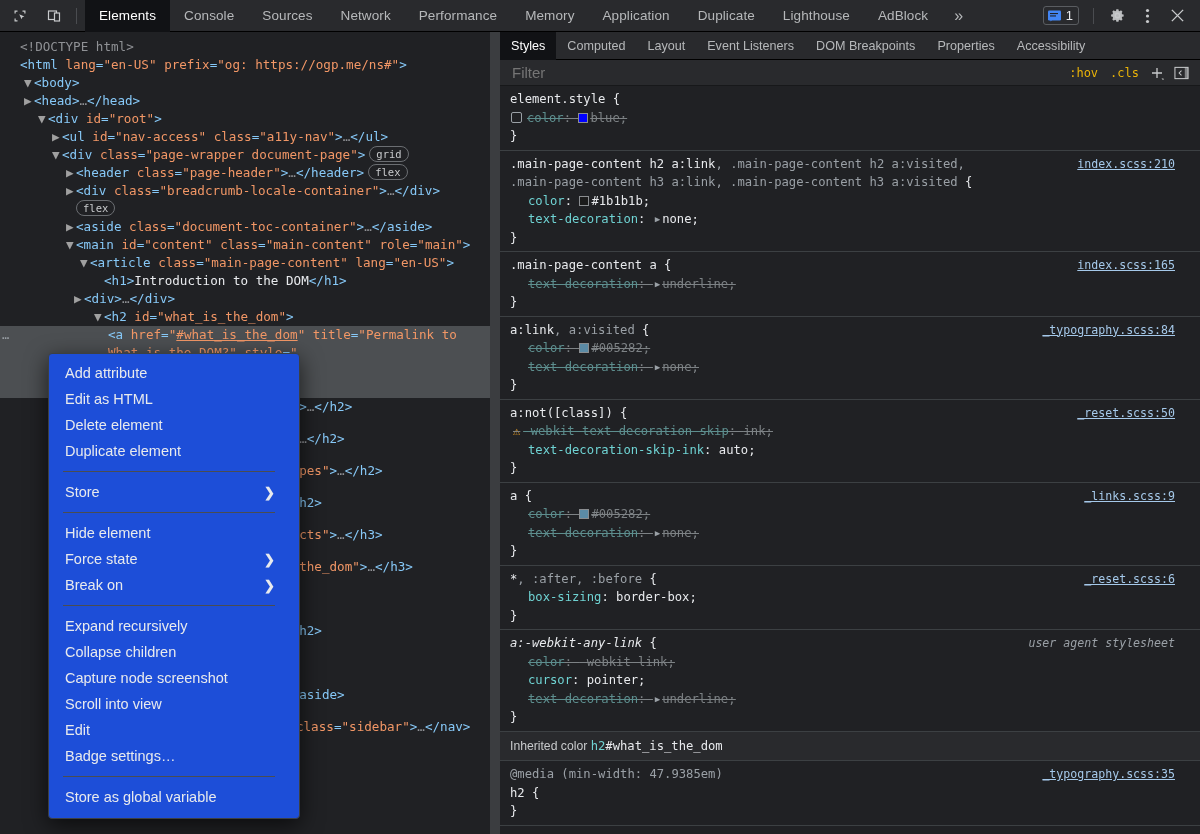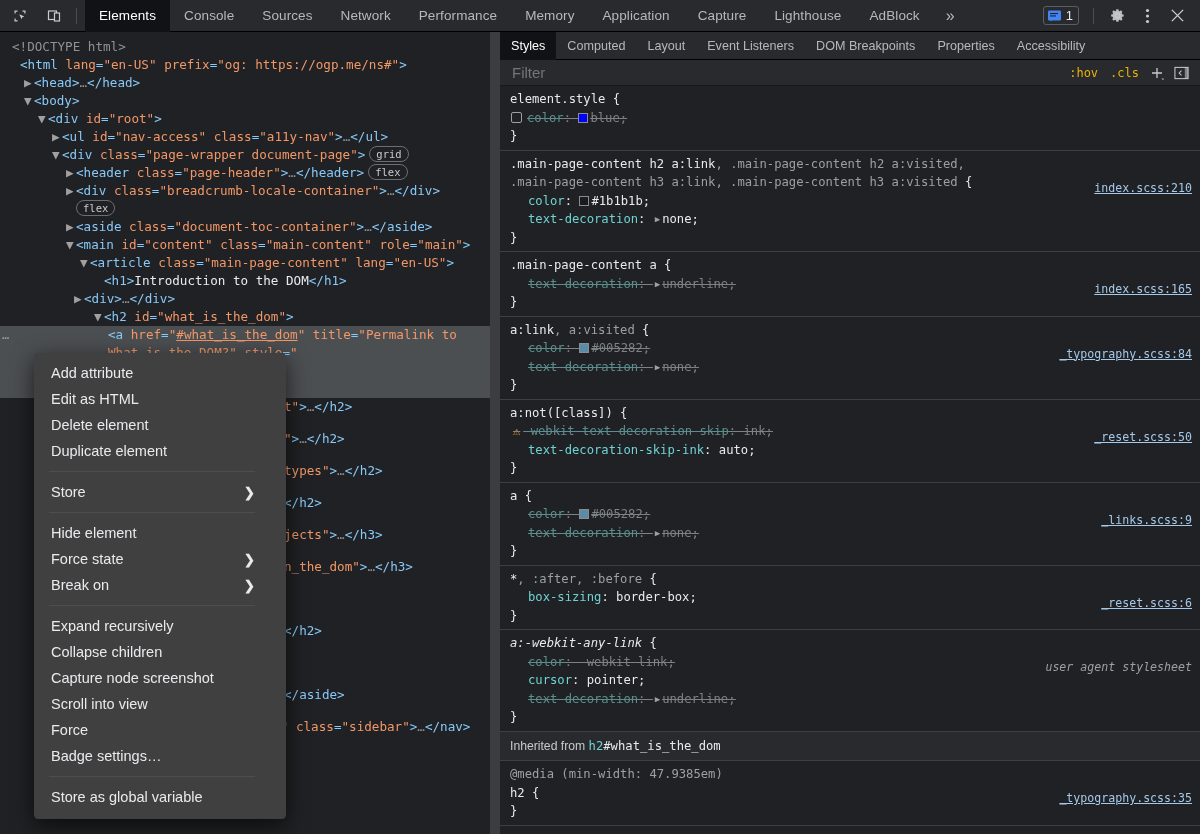--- a/index.html
+++ b/index.html
@@ -89,24 +89,24 @@
     margin-left: 4px;
   }
   .ellipsis-btn {
     position: absolute; left: 2px; color: #9aa0a6; letter-spacing: 1px;
     font-size: 12px;
   }
   .dollar { color: #8f9195; }
 
   
   .ctxmenu {
-    position: absolute; left: 34px; top: 353px; width: 252px;
-    background: #404040; border: 1px solid #3c4043; border-radius: 4px;
+    position: absolute; left: 48px; top: 353px; width: 252px;
+    background: #1d4ed8; border: 1px solid #3c4043; border-radius: 4px;
     box-shadow: 0 6px 22px rgba(0,0,0,.65);
-    padding: 6px 16px 8px 0; z-index: 50;
+    padding: 6px 10px 8px 0; z-index: 50;
   }
   .ctxitem {
     height: 26px; display: flex; align-items: center;
     padding: 0 14px 0 16px; color: #e8eaed; font-size: 14.5px;
     cursor: pointer; position: relative;
   }
   .ctxitem .arrow { margin-left: auto; font-size: 13px; color: #e8eaed; font-weight: bold; }
   .ctxsep { height: 1px; background: #4a4d51; margin: 7px 14px; }
 
   
@@ -139,22 +139,22 @@
     font-family: "DejaVu Sans Mono", "Liberation Mono", monospace;
     font-size: 12.2px; line-height: 18.5px; color: #e8eaed;
     overflow: hidden;
   }
   .rule {
     border-bottom: 1px solid #3c4043; padding: 4px 6px 4px 10px; position: relative;
   }
   .sel-main { color: #e8eaed; }
   .sel-dim { color: #9aa0a6; }
   .origin {
-    position: absolute; right: 8px; top: 4px;
-    color: #a5c9ea; font-size: 11.6px; text-decoration: underline; cursor: pointer; margin-top: 24px;
+    position: absolute; right: 25px; top: 4px;
+    color: #a5c9ea; font-size: 11.6px; text-decoration: underline; cursor: pointer;
   }
   .origin.ua { color: #9aa0a6; text-decoration: none; font-style: italic; }
   .decl { padding-left: 18px; white-space: pre-wrap; }
   .prop { color: #6fd3d3; }
   .pval { color: #e8eaed; }
   .strike { text-decoration: line-through; color: #7d8285; }
   .strike .prop { color: #5d8e8e; text-decoration: line-through; }
   .strike .pval { color: #7d8285; text-decoration: line-through; }
   .cbox {
     display: inline-block; width: 10px; height: 10px; border: 1px solid #8a8d90;
@@ -201,21 +201,21 @@
     <div class="tb-sep"></div>
 
     <div class="tabs">
       <div class="tab active">Elements</div>
       <div class="tab">Console</div>
       <div class="tab">Sources</div>
       <div class="tab">Network</div>
       <div class="tab">Performance</div>
       <div class="tab">Memory</div>
       <div class="tab">Application</div>
-      <div class="tab">Capture</div>
+      <div class="tab">Duplicate</div>
       <div class="tab">Lighthouse</div>
       <div class="tab">AdBlock</div>
       <div class="tab-more">»</div>
     </div>
 
     <div class="tb-right">
       <div class="msg-badge">
         <svg width="15" height="14" viewBox="0 0 15 14">
           <rect x="1" y="1.5" width="13" height="10" rx="1.2" fill="#4285f4"></rect>
           <path d="M3.5 12.5l0-2.5 2.5 0z" fill="#4285f4"></path>
@@ -241,24 +241,24 @@
       <div class="icon-btn">
         <svg width="15" height="15" viewBox="0 0 16 16">
           <path d="M2 2l12 12M14 2L2 14" stroke="#c8cacc" stroke-width="1.5"></path>
         </svg>
       </div>
     </div>
   </div>
 
   <div class="pane-left">
     <div class="domtree" id="domtree">
-        <div class="row" style="padding-left:2px"><span class="tw"> </span><span class="doctype">&lt;!DOCTYPE html&gt;</span></div>
+        <div class="row" style="padding-left:10px"><span class="tw"> </span><span class="doctype">&lt;!DOCTYPE html&gt;</span></div>
         <div class="row" style="padding-left:10px"><span class="tw"> </span><span class="tag">&lt;html</span> <span class="attr">lang</span><span class="tag">=</span><span class="val">"en-US"</span> <span class="attr">prefix</span><span class="tag">=</span><span class="val">"og: https://ogp.me/ns#"</span><span class="tag">&gt;</span></div>
+        <div class="row" style="padding-left:24px"><span class="tw">▼</span><span class="tag">&lt;body&gt;</span></div>
         <div class="row" style="padding-left:24px"><span class="tw">▶</span><span class="tag">&lt;head&gt;</span><span class="dots">…</span><span class="tag">&lt;/head&gt;</span></div>
-        <div class="row" style="padding-left:24px"><span class="tw">▼</span><span class="tag">&lt;body&gt;</span></div>
         <div class="row" style="padding-left:38px"><span class="tw">▼</span><span class="tag">&lt;div</span> <span class="attr">id</span><span class="tag">=</span><span class="val">"root"</span><span class="tag">&gt;</span></div>
         <div class="row" style="padding-left:52px"><span class="tw">▶</span><span class="tag">&lt;ul</span> <span class="attr">id</span><span class="tag">=</span><span class="val">"nav-access"</span> <span class="attr">class</span><span class="tag">=</span><span class="val">"a11y-nav"</span><span class="tag">&gt;</span><span class="dots">…</span><span class="tag">&lt;/ul&gt;</span></div>
         <div class="row" style="padding-left:52px"><span class="tw">▼</span><span class="tag">&lt;div</span> <span class="attr">class</span><span class="tag">=</span><span class="val">"page-wrapper document-page"</span><span class="tag">&gt;</span><span class="badge">grid</span></div>
         <div class="row" style="padding-left:66px"><span class="tw">▶</span><span class="tag">&lt;header</span> <span class="attr">class</span><span class="tag">=</span><span class="val">"page-header"</span><span class="tag">&gt;</span><span class="dots">…</span><span class="tag">&lt;/header&gt;</span><span class="badge">flex</span></div>
         <div class="row" style="padding-left:66px"><span class="tw">▶</span><span class="tag">&lt;div</span> <span class="attr">class</span><span class="tag">=</span><span class="val">"breadcrumb-locale-container"</span><span class="tag">&gt;</span><span class="dots">…</span><span class="tag">&lt;/div&gt;</span></div>
         <div class="row" style="padding-left:66px"><span class="tw"> </span><span class="badge" style="margin-left:0">flex</span></div>
         <div class="row" style="padding-left:66px"><span class="tw">▶</span><span class="tag">&lt;aside</span> <span class="attr">class</span><span class="tag">=</span><span class="val">"document-toc-container"</span><span class="tag">&gt;</span><span class="dots">…</span><span class="tag">&lt;/aside&gt;</span></div>
         <div class="row" style="padding-left:66px"><span class="tw">▼</span><span class="tag">&lt;main</span> <span class="attr">id</span><span class="tag">=</span><span class="val">"content"</span> <span class="attr">class</span><span class="tag">=</span><span class="val">"main-content"</span> <span class="attr">role</span><span class="tag">=</span><span class="val">"main"</span><span class="tag">&gt;</span></div>
         <div class="row" style="padding-left:80px"><span class="tw">▼</span><span class="tag">&lt;article</span> <span class="attr">class</span><span class="tag">=</span><span class="val">"main-page-content"</span> <span class="attr">lang</span><span class="tag">=</span><span class="val">"en-US"</span><span class="tag">&gt;</span></div>
         <div class="row" style="padding-left:94px"><span class="tw"> </span><span class="tag">&lt;h1&gt;</span><span class="txt">Introduction to the DOM</span><span class="tag">&lt;/h1&gt;</span></div>
@@ -320,21 +320,21 @@
       <div class="ctxitem">
         <span>Collapse children</span>
       </div>
       <div class="ctxitem">
         <span>Capture node screenshot</span>
       </div>
       <div class="ctxitem">
         <span>Scroll into view</span>
       </div>
       <div class="ctxitem">
-        <span>Force</span>
+        <span>Edit</span>
       </div>
       <div class="ctxitem">
         <span>Badge settings…</span>
       </div>
       <div class="ctxsep"></div>
       <div class="ctxitem">
         <span>Store as global variable</span>
       </div>
     </div>
 
@@ -418,21 +418,21 @@
           <div>}</div>
         </div>
         <div class="rule">
           <span class="origin ua">user agent stylesheet</span>
           <div><span class="sel-main" style="font-style:italic">a:-webkit-any-link</span> {</div>
           <div class="decl strike"><span class="prop">color</span><span class="pval">: </span><span class="pval">-webkit-link</span><span class="pval">;</span></div>
           <div class="decl"><span class="prop">cursor</span><span class="pval">: </span><span class="pval">pointer</span><span class="pval">;</span></div>
           <div class="decl strike"><span class="prop">text-decoration</span><span class="pval">: </span><span class="tri">▶</span><span class="pval">underline</span><span class="pval">;</span></div>
           <div>}</div>
         </div>
-        <div class="inherited"><span>Inherited from</span> <span class="inh-tag">h2</span><span class="inh-id">#what_is_the_dom</span></div>
+        <div class="inherited"><span>Inherited color</span> <span class="inh-tag">h2</span><span class="inh-id">#what_is_the_dom</span></div>
         <div class="rule">
           <div class="media">@media (min-width: 47.9385em)</div>
           <span class="origin">_typography.scss:35</span>
           <div><span class="sel-main">h2</span> {</div>
           <div>}</div>
         </div>
       </div>
   </div>
 
 </div>

